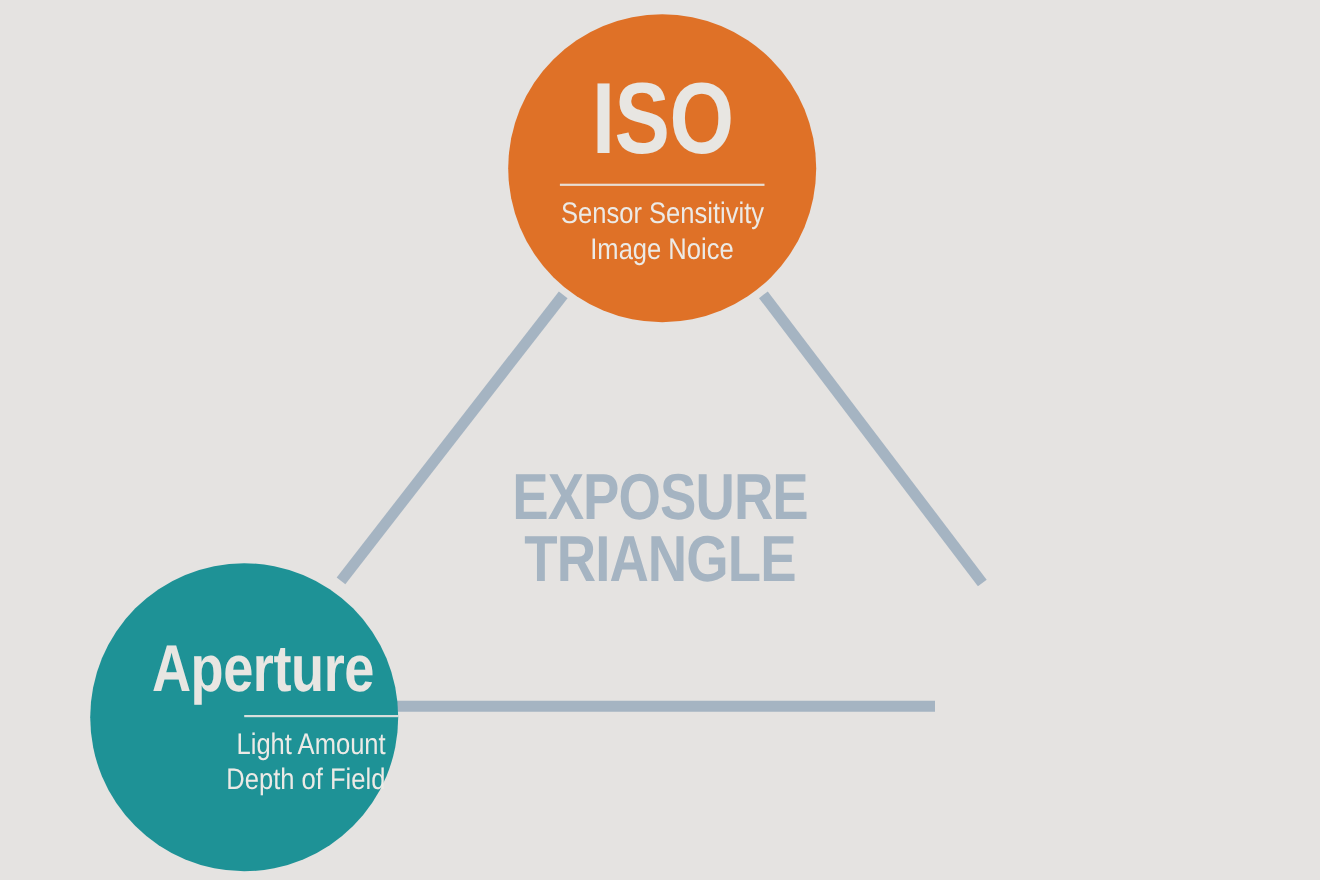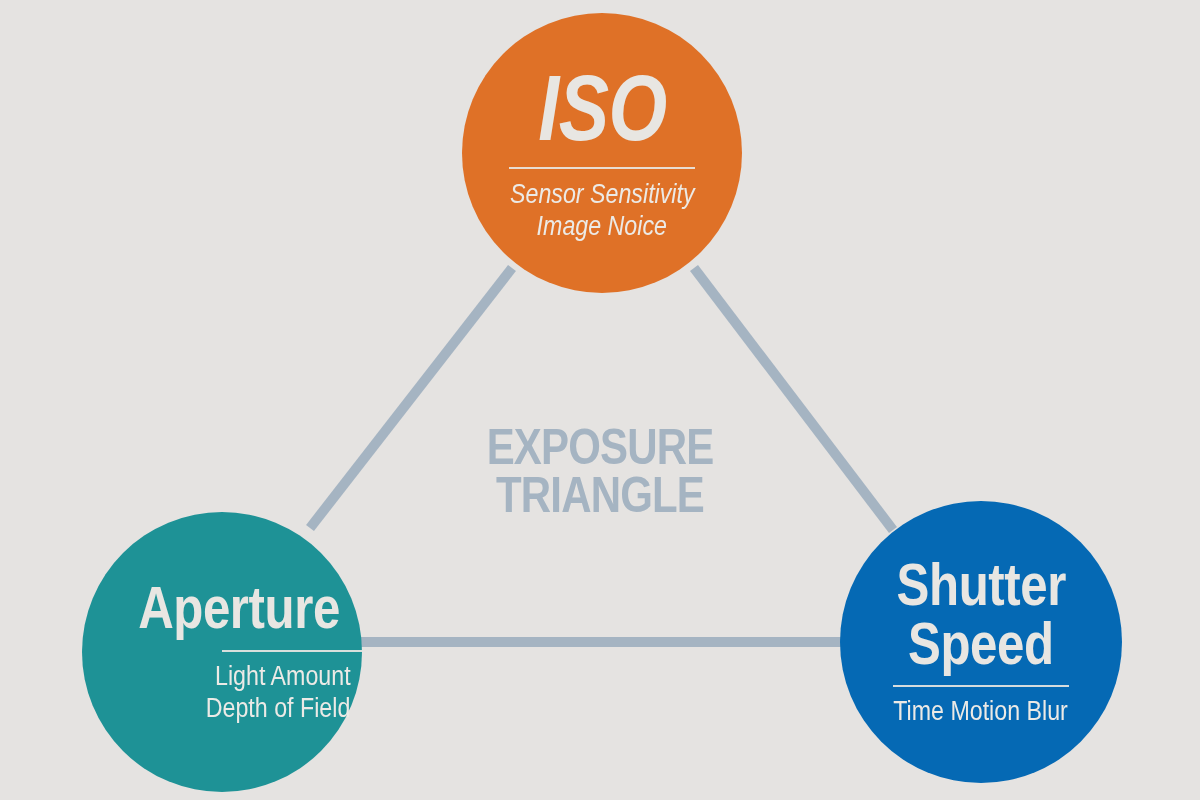--- a/index.html
+++ b/index.html
@@ -58,21 +58,20 @@
     line-height: 1.18;
     transform: scaleX(0.86);
     white-space: nowrap;
   }
 
   
   #node-iso {
     left: 462px; top: 13px;
     width: 280px; height: 280px;
     background: #df7127;
-    font-style: italic;
   }
   #node-iso .node-title { font-size: 92px; }
   #node-iso .divider { width: 186px; margin: 14px 0 10px; }
   #node-iso .node-sub { font-size: 27px; }
 
   
   #node-aperture {
     left: 82px; top: 512px;
     width: 280px; height: 280px;
     background: #1e9296;
@@ -95,21 +94,21 @@
   
   #center-caption {
     position: absolute;
     left: 0;
     top: 424px;
     width: 1200px;
     text-align: center;
     color: #a5b4c2;
     font-family: "Liberation Sans Narrow", "Liberation Sans", sans-serif;
     font-weight: bold;
-    font-size: 50px;
+    font-size: 59px;
     line-height: 0.95;
     letter-spacing: -1px;
     pointer-events: none;
   }
   #center-caption span {
     display: block;
     transform: scaleX(0.84);
   }
 </style>
 </head>
@@ -135,20 +134,14 @@
     <div class="node-sub">Image Noice</div>
   </div>
 
   <div class="node" id="node-aperture">
     <div class="node-title">Aperture</div>
     <div class="divider"></div>
     <div class="node-sub">Light Amount</div>
     <div class="node-sub">Depth of Field</div>
   </div>
 
-  <div class="node" id="node-shutter">
-    <div class="node-title">Shutter</div>
-    <div class="node-title">Speed</div>
-    <div class="divider"></div>
-    <div class="node-sub">Time Motion Blur</div>
-  </div>
 
 </div>
 
 </body></html>

